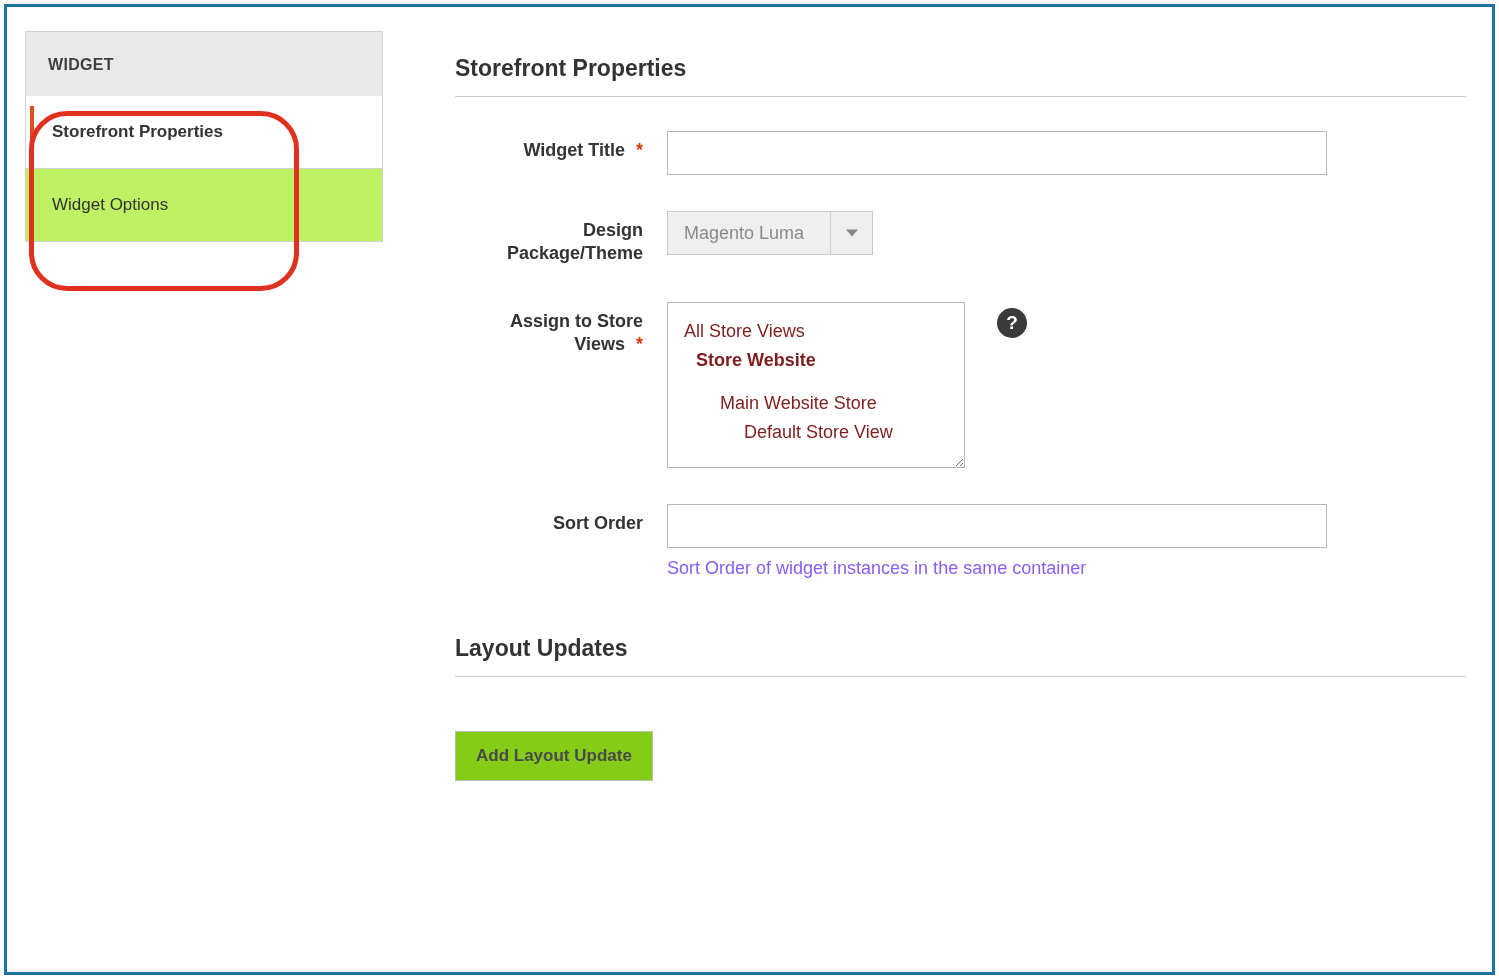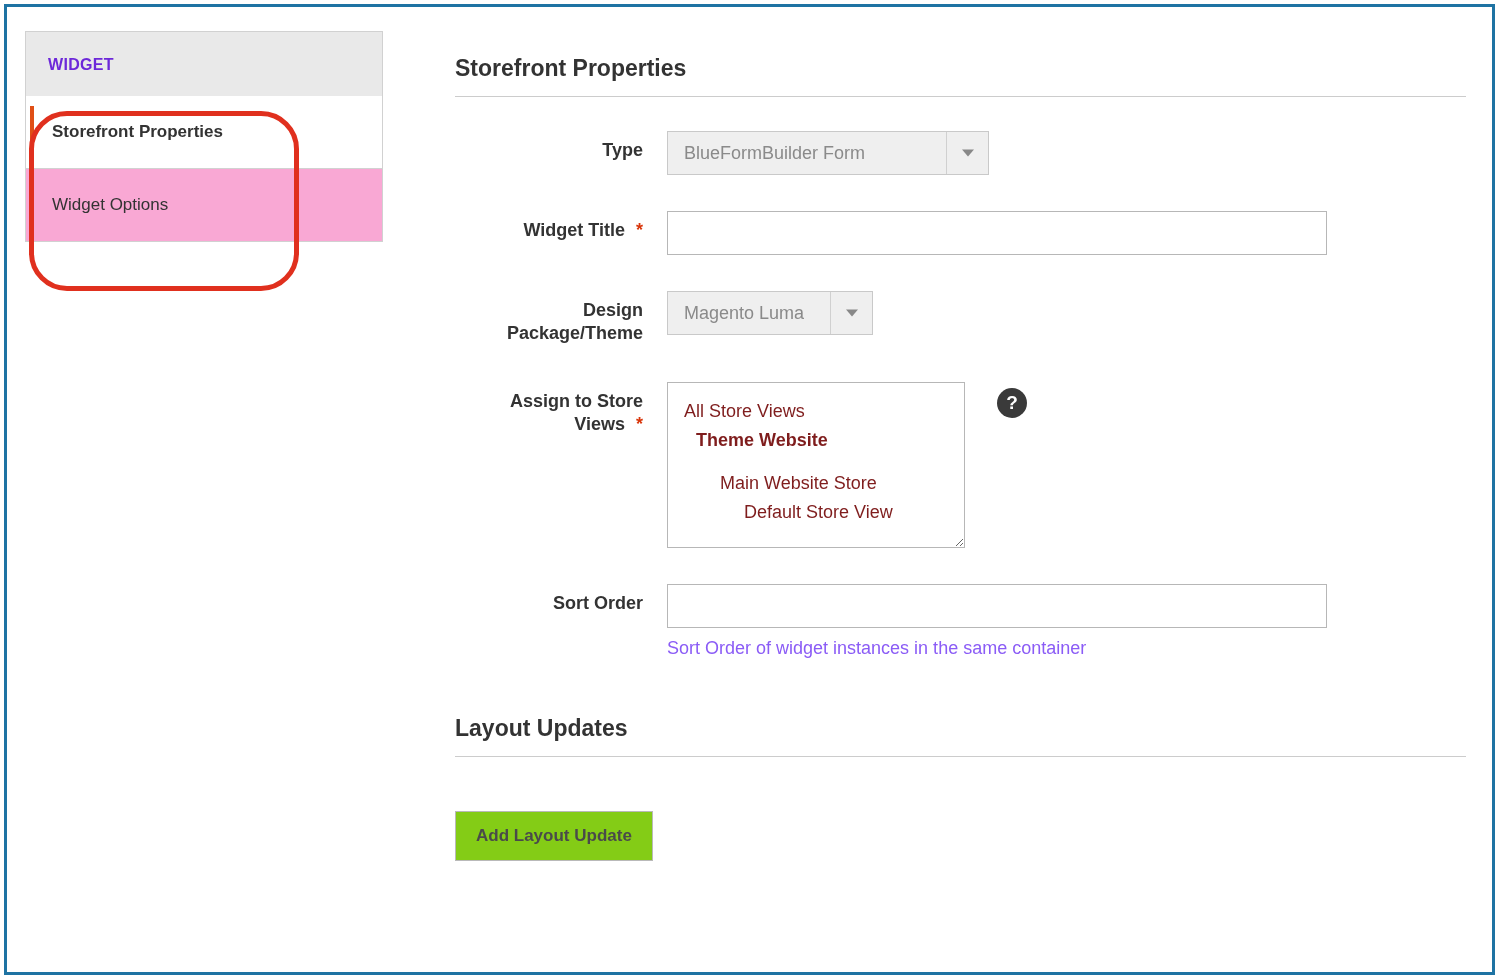--- a/index.html
+++ b/index.html
@@ -24,31 +24,31 @@
     flex-shrink:0;
     position:relative;
   }
   .sidebar-header {
     background:#e9e9e9;
     border:1px solid #d1d1d1;
     border-bottom:none;
     padding:24px 22px 22px 22px;
     font-weight:700;
     font-size:16px;
-    color:#6d28d9;
+    color:#404040;
     letter-spacing:0.3px;
   }
   .sidebar-item {
     border:1px solid #d1d1d1;
     border-top:none;
     padding:26px 22px 26px 26px;
     font-size:17px;
     color:#333;
     cursor:pointer;
-    background:#f9a8d4;
+    background:#bef264;
     position:relative;
   }
   .sidebar-item.active {
     background:#fff;
     font-weight:600;
   }
   .sidebar-item.active::before{
     content:"";
     position:absolute;
     left:4px; top:10px; bottom:10px;
@@ -207,33 +207,20 @@
       <span>Widget Options</span>
     </div>
 
     <div class="annotation"></div>
   </div>
 
   <div class="main">
 
     <div class="section-title">Storefront Properties</div>
 
-    <div class="field-row">
-      <div class="field-label">Type</div>
-      <div class="field-control">
-        <div class="fake-select type-select">
-          <div class="fs-text">BlueFormBuilder Form</div>
-          <div class="fs-arrow">
-            <svg viewBox="0 0 10 10">
-                <polygon points="0,2 10,2 5,8"></polygon>
-              </svg>
-          </div>
-        </div>
-      </div>
-    </div>
 
     <div class="field-row">
       <div class="field-label">
         <span>Widget Title</span>
         <span class="req">*</span>
       </div>
       <div class="field-control">
         <input class="text-input" type="text" value="" style="">
       </div>
     </div>
@@ -253,21 +240,21 @@
     </div>
 
     <div class="field-row">
       <div class="field-label">
         <span>Assign to Store Views</span>
         <span class="req">*</span>
       </div>
       <div class="field-control">
         <div class="multiselect">
           <div class="opt">All Store Views</div>
-          <div class="opt lvl1">Theme Website</div>
+          <div class="opt lvl1">Store Website</div>
           <div class="opt lvl2">Main Website Store</div>
           <div class="opt lvl3">Default Store View</div>
         </div>
         <div class="help-icon">?</div>
       </div>
     </div>
 
     <div class="field-row" style="margin-bottom:11px">
       <div class="field-label">Sort Order</div>
       <div class="field-control">

